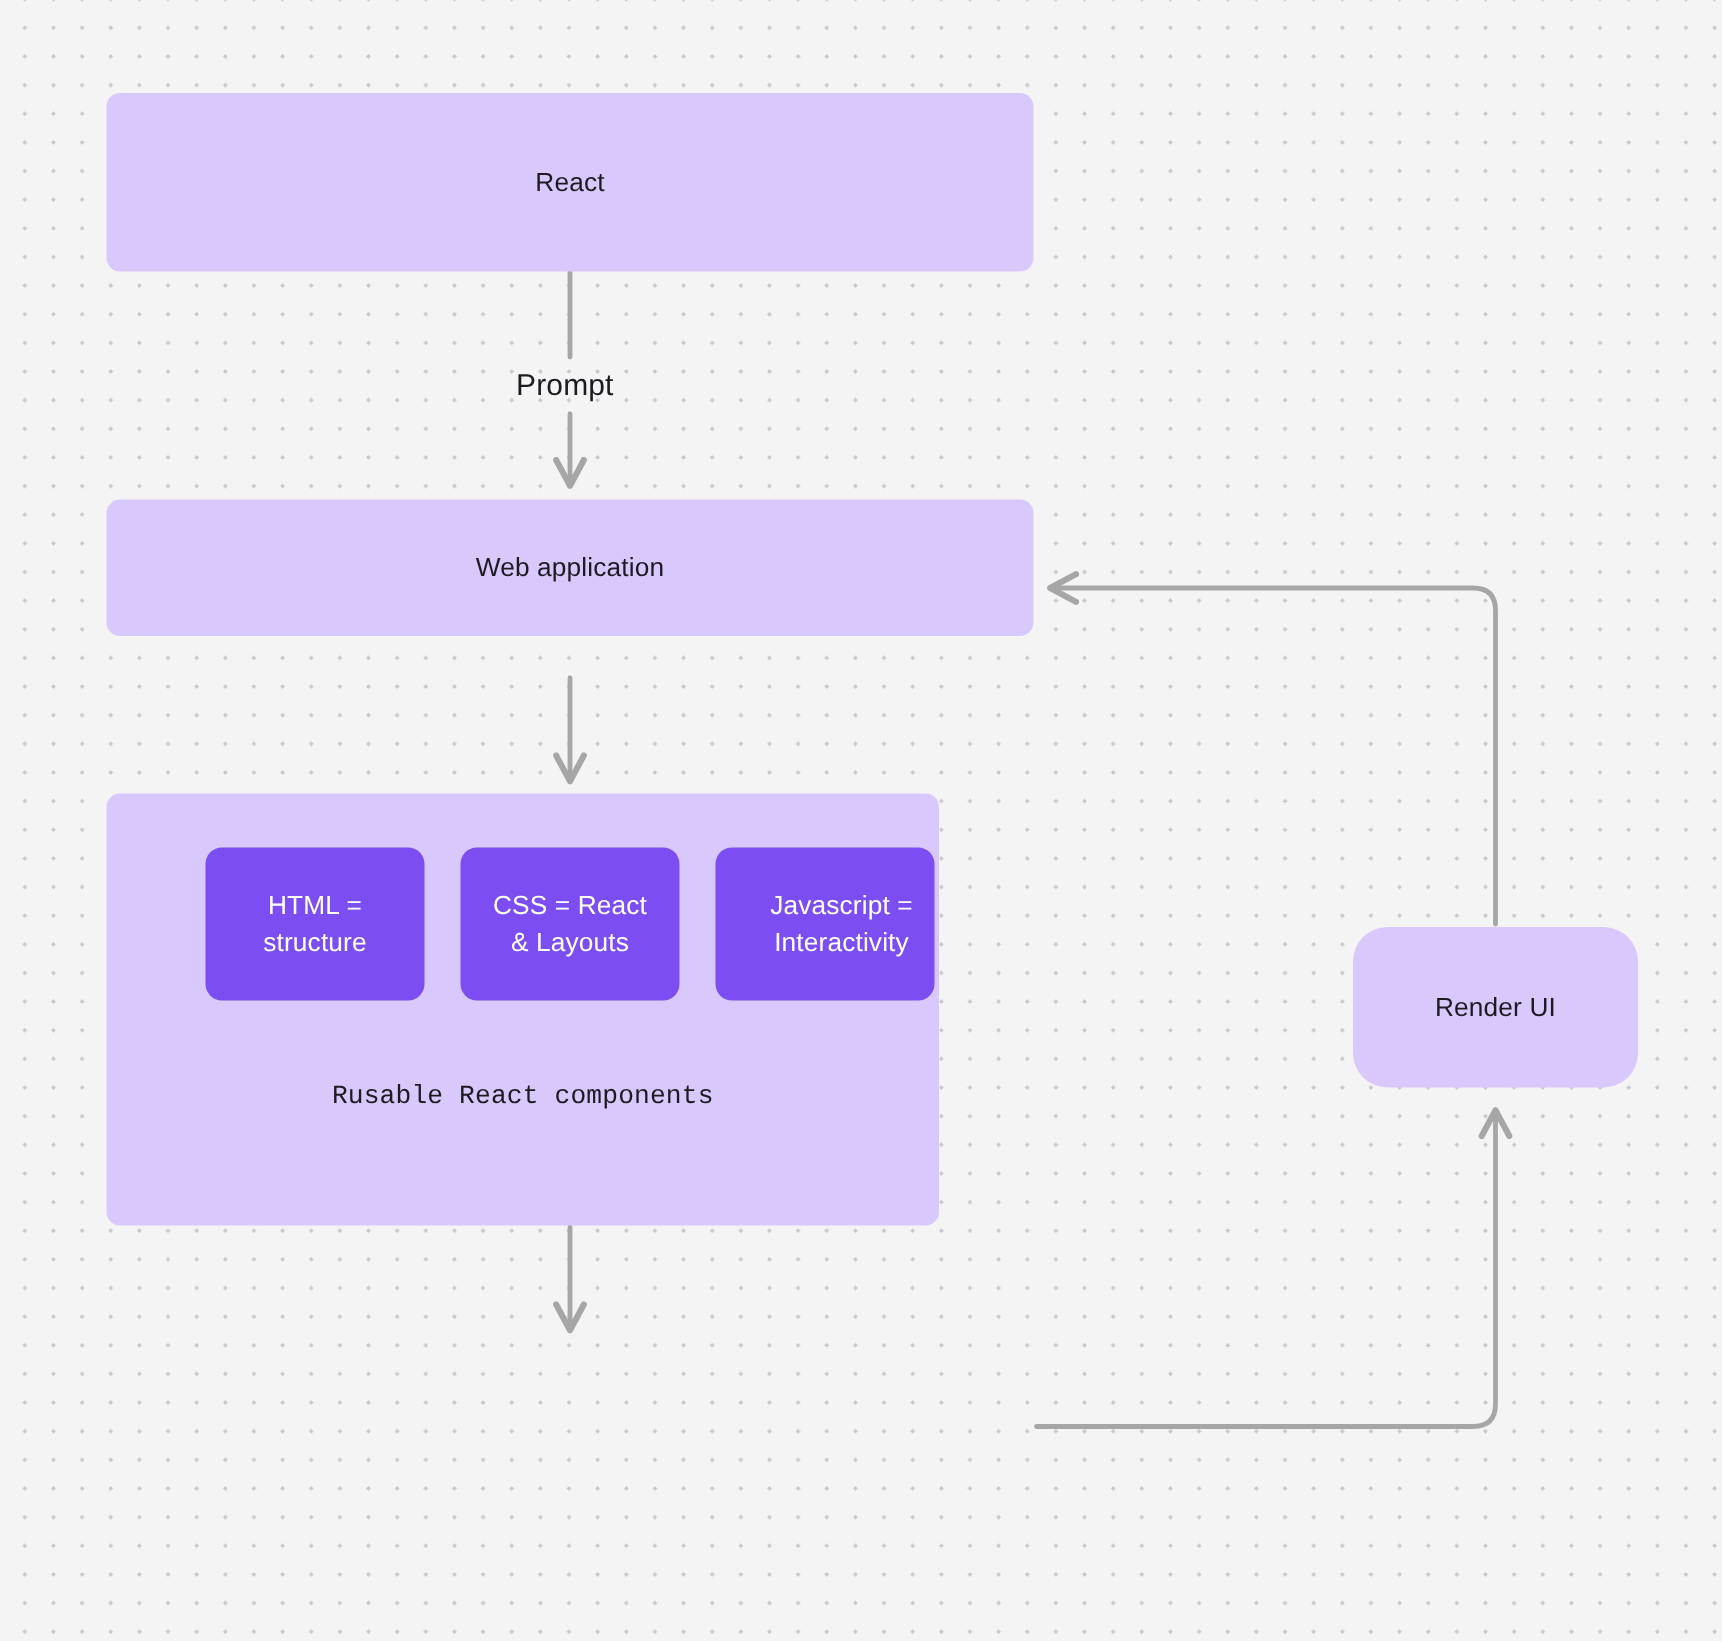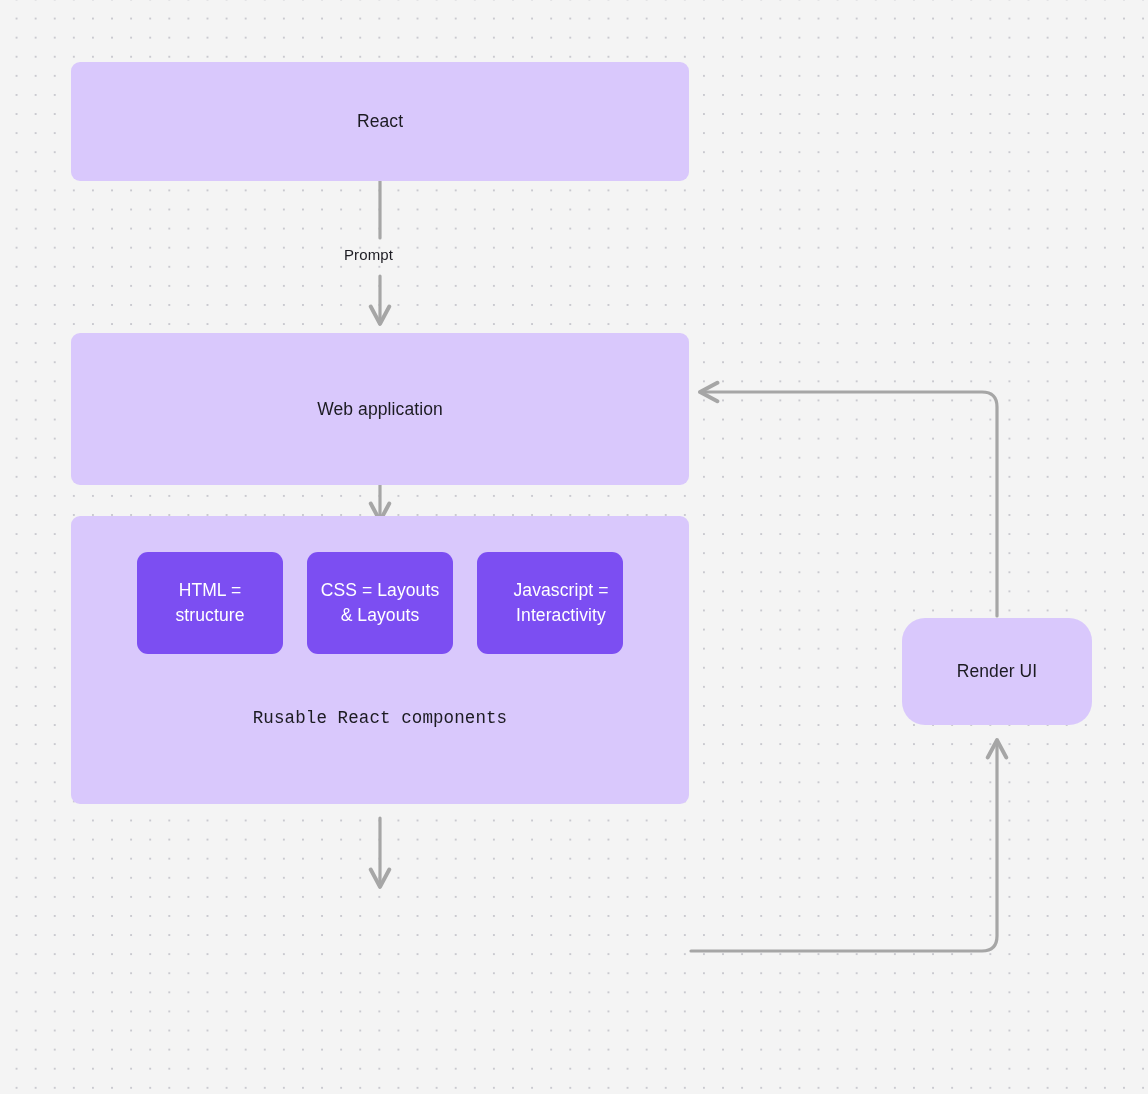--- a/index.html
+++ b/index.html
@@ -65,21 +65,21 @@
     width: 100%;
     left: 0;
     text-align: center;
     color: #1c1b22;
     font-size: 17.5px;
     letter-spacing: 0.1px;
   }
   .edge-label {
     position: absolute;
     color: #1c1b22;
-    font-size: 15px;
+    font-size: 20px;
     background: transparent;
     white-space: nowrap;
     letter-spacing: 0.1px;
   }
 </style>
 </head>
 <body>
 
 <div id="canvas">
 
@@ -104,36 +104,36 @@
   </svg>
 
   <div class="node" style="left:71px; top:62px; width:618px; height:119px;">
     <span>React</span>
   </div>
 
   <div class="edge-label" style="left:344px; top:246px;">
     <span>Prompt</span>
   </div>
 
-  <div class="node" style="left:71px; top:333px; width:618px; height:152px;">
+  <div class="node" style="left:71px; top:333px; width:618px; height:91px;">
     <span>Web application</span>
   </div>
 
-  <div class="node node-group" style="left:71px; top:516px; width:618px; height:288px;">
+  <div class="node node-group" style="left:71px; top:529px; width:555px; height:288px;">
 
     <div class="chip" style="left:66px; top:36px; width:146px; height:102px;">
       <span>
         <span>HTML =</span><br>
         <span>structure</span>
       </span>
     </div>
 
     <div class="chip" style="left:236px; top:36px; width:146px; height:102px;">
       <span>
-        <span>CSS = Layouts</span><br>
+        <span>CSS = React</span><br>
         <span>&amp; Layouts</span>
       </span>
     </div>
 
     <div class="chip" style="left:406px; top:36px; width:146px; height:102px;padding-left:28px;">
       <span>
         <span>Javascript =</span><br>
         <span>Interactivity</span>
       </span>
     </div>

